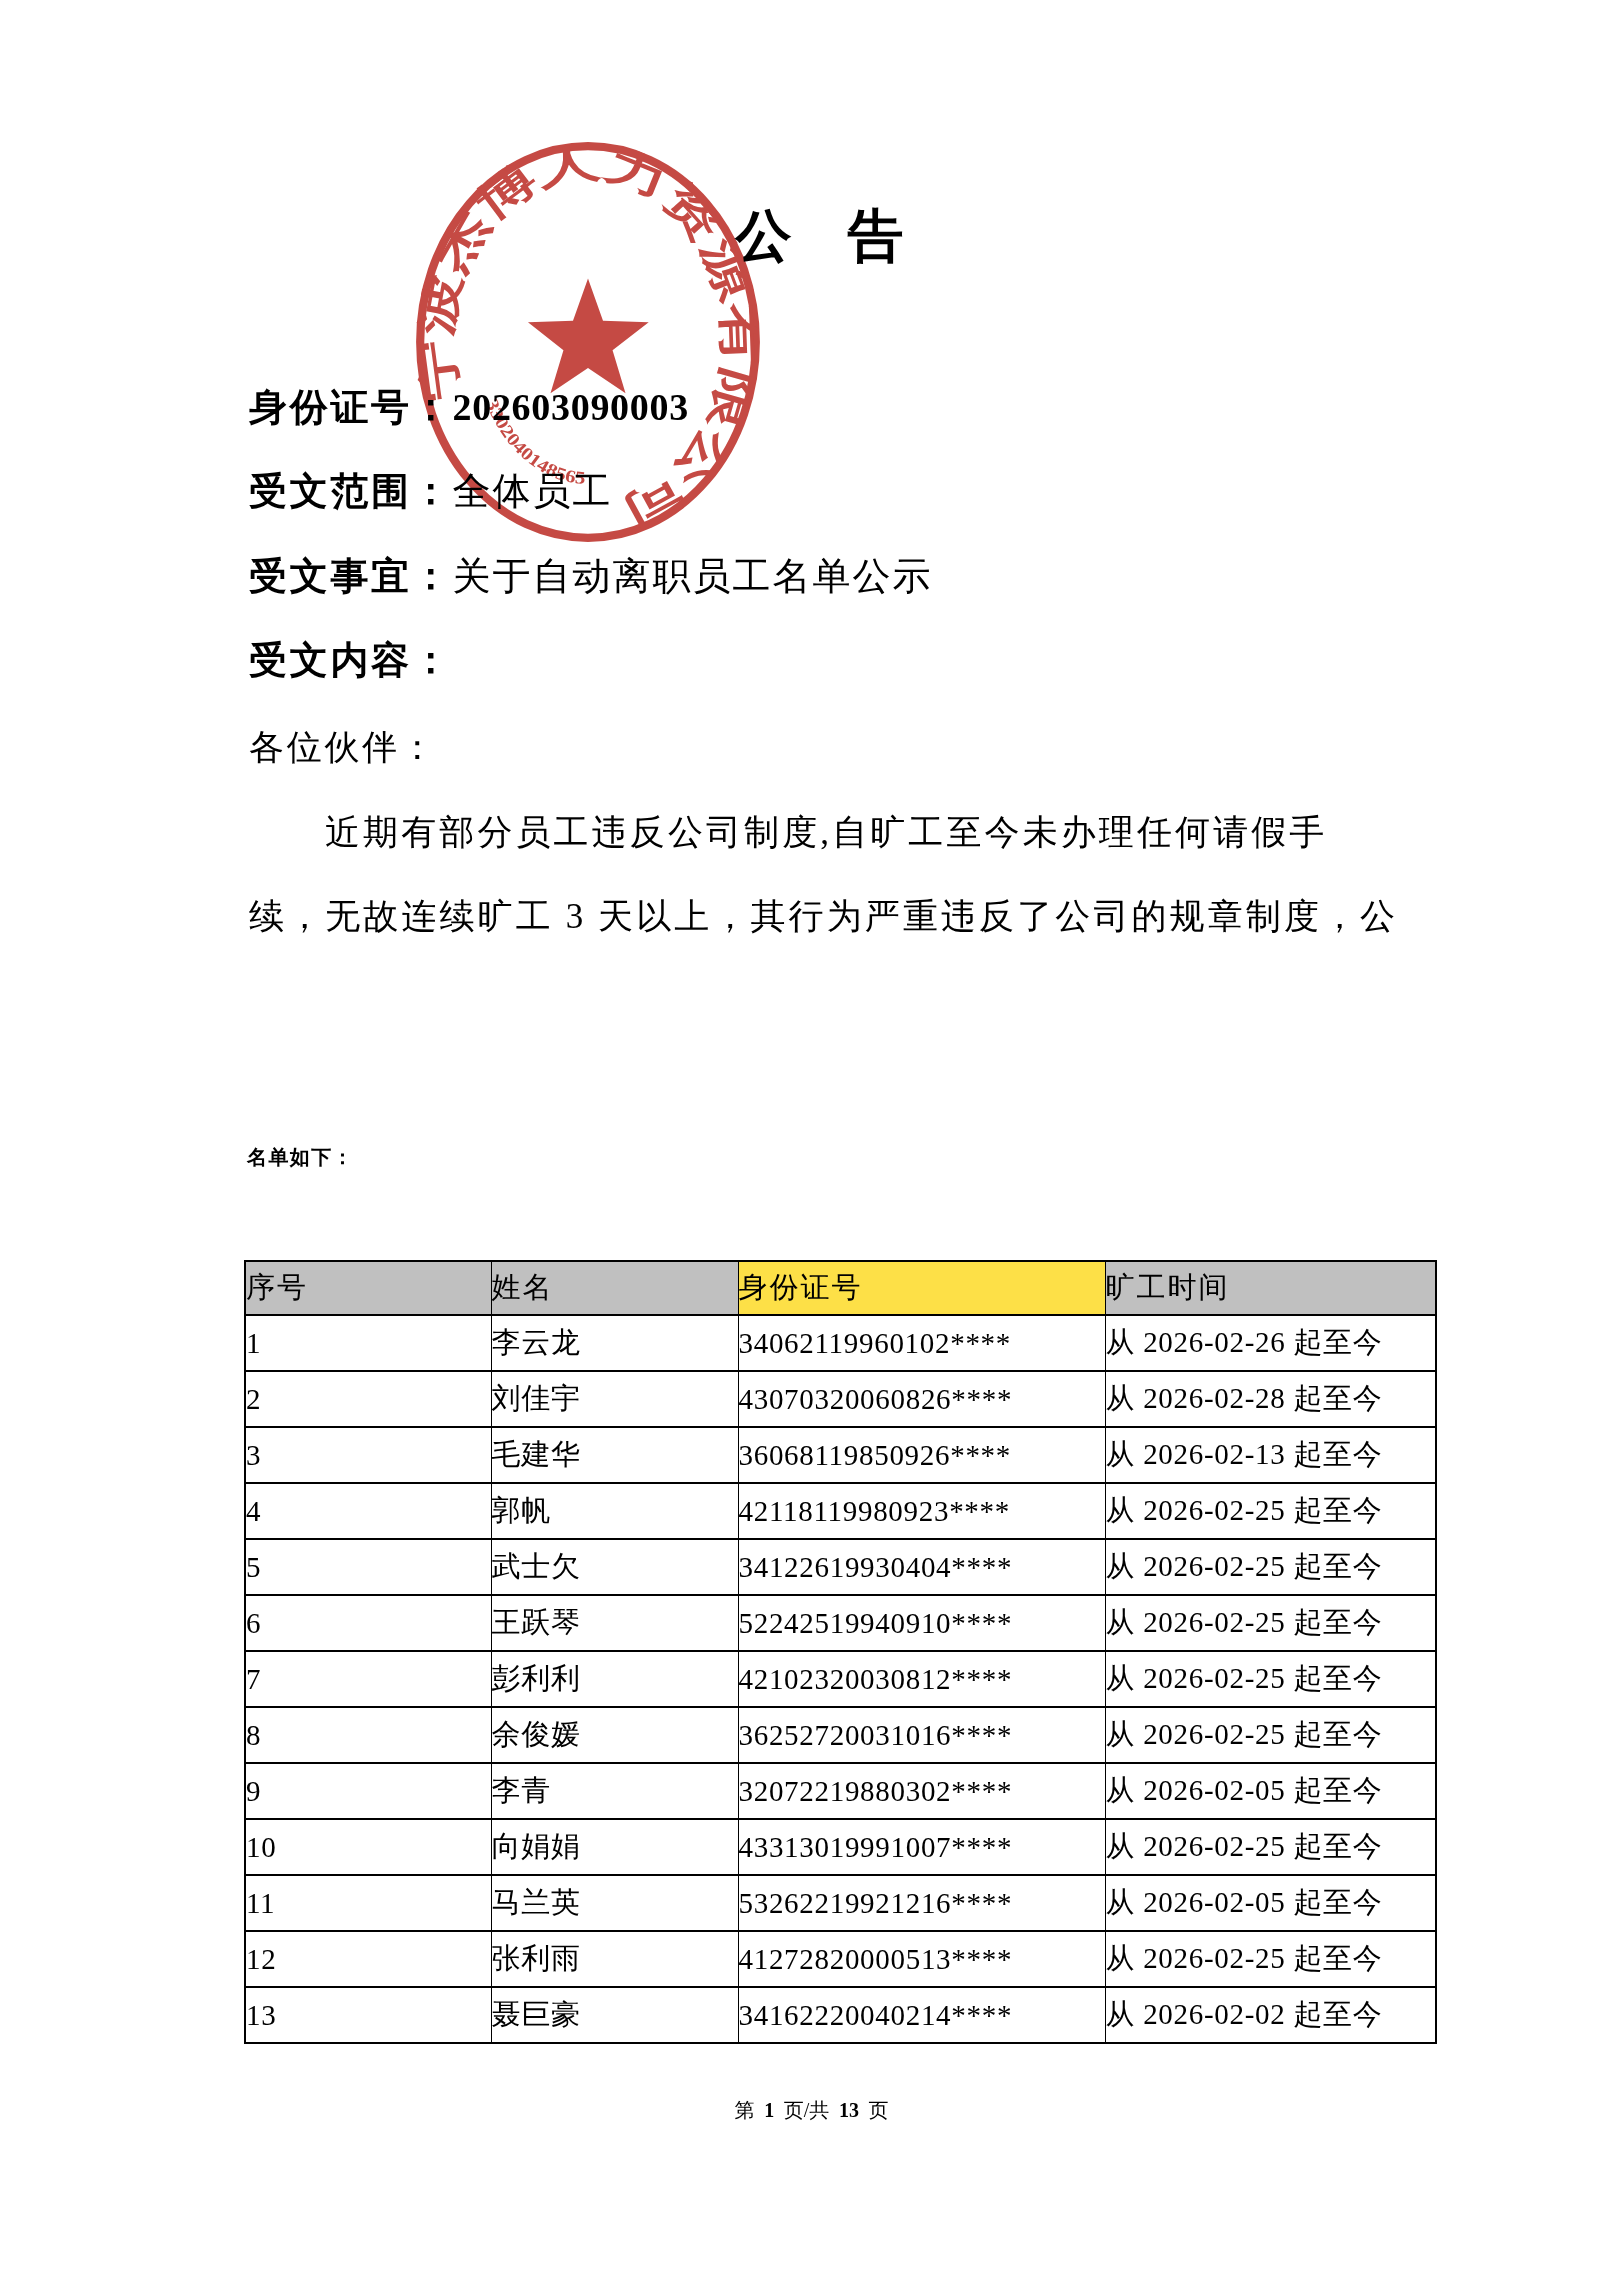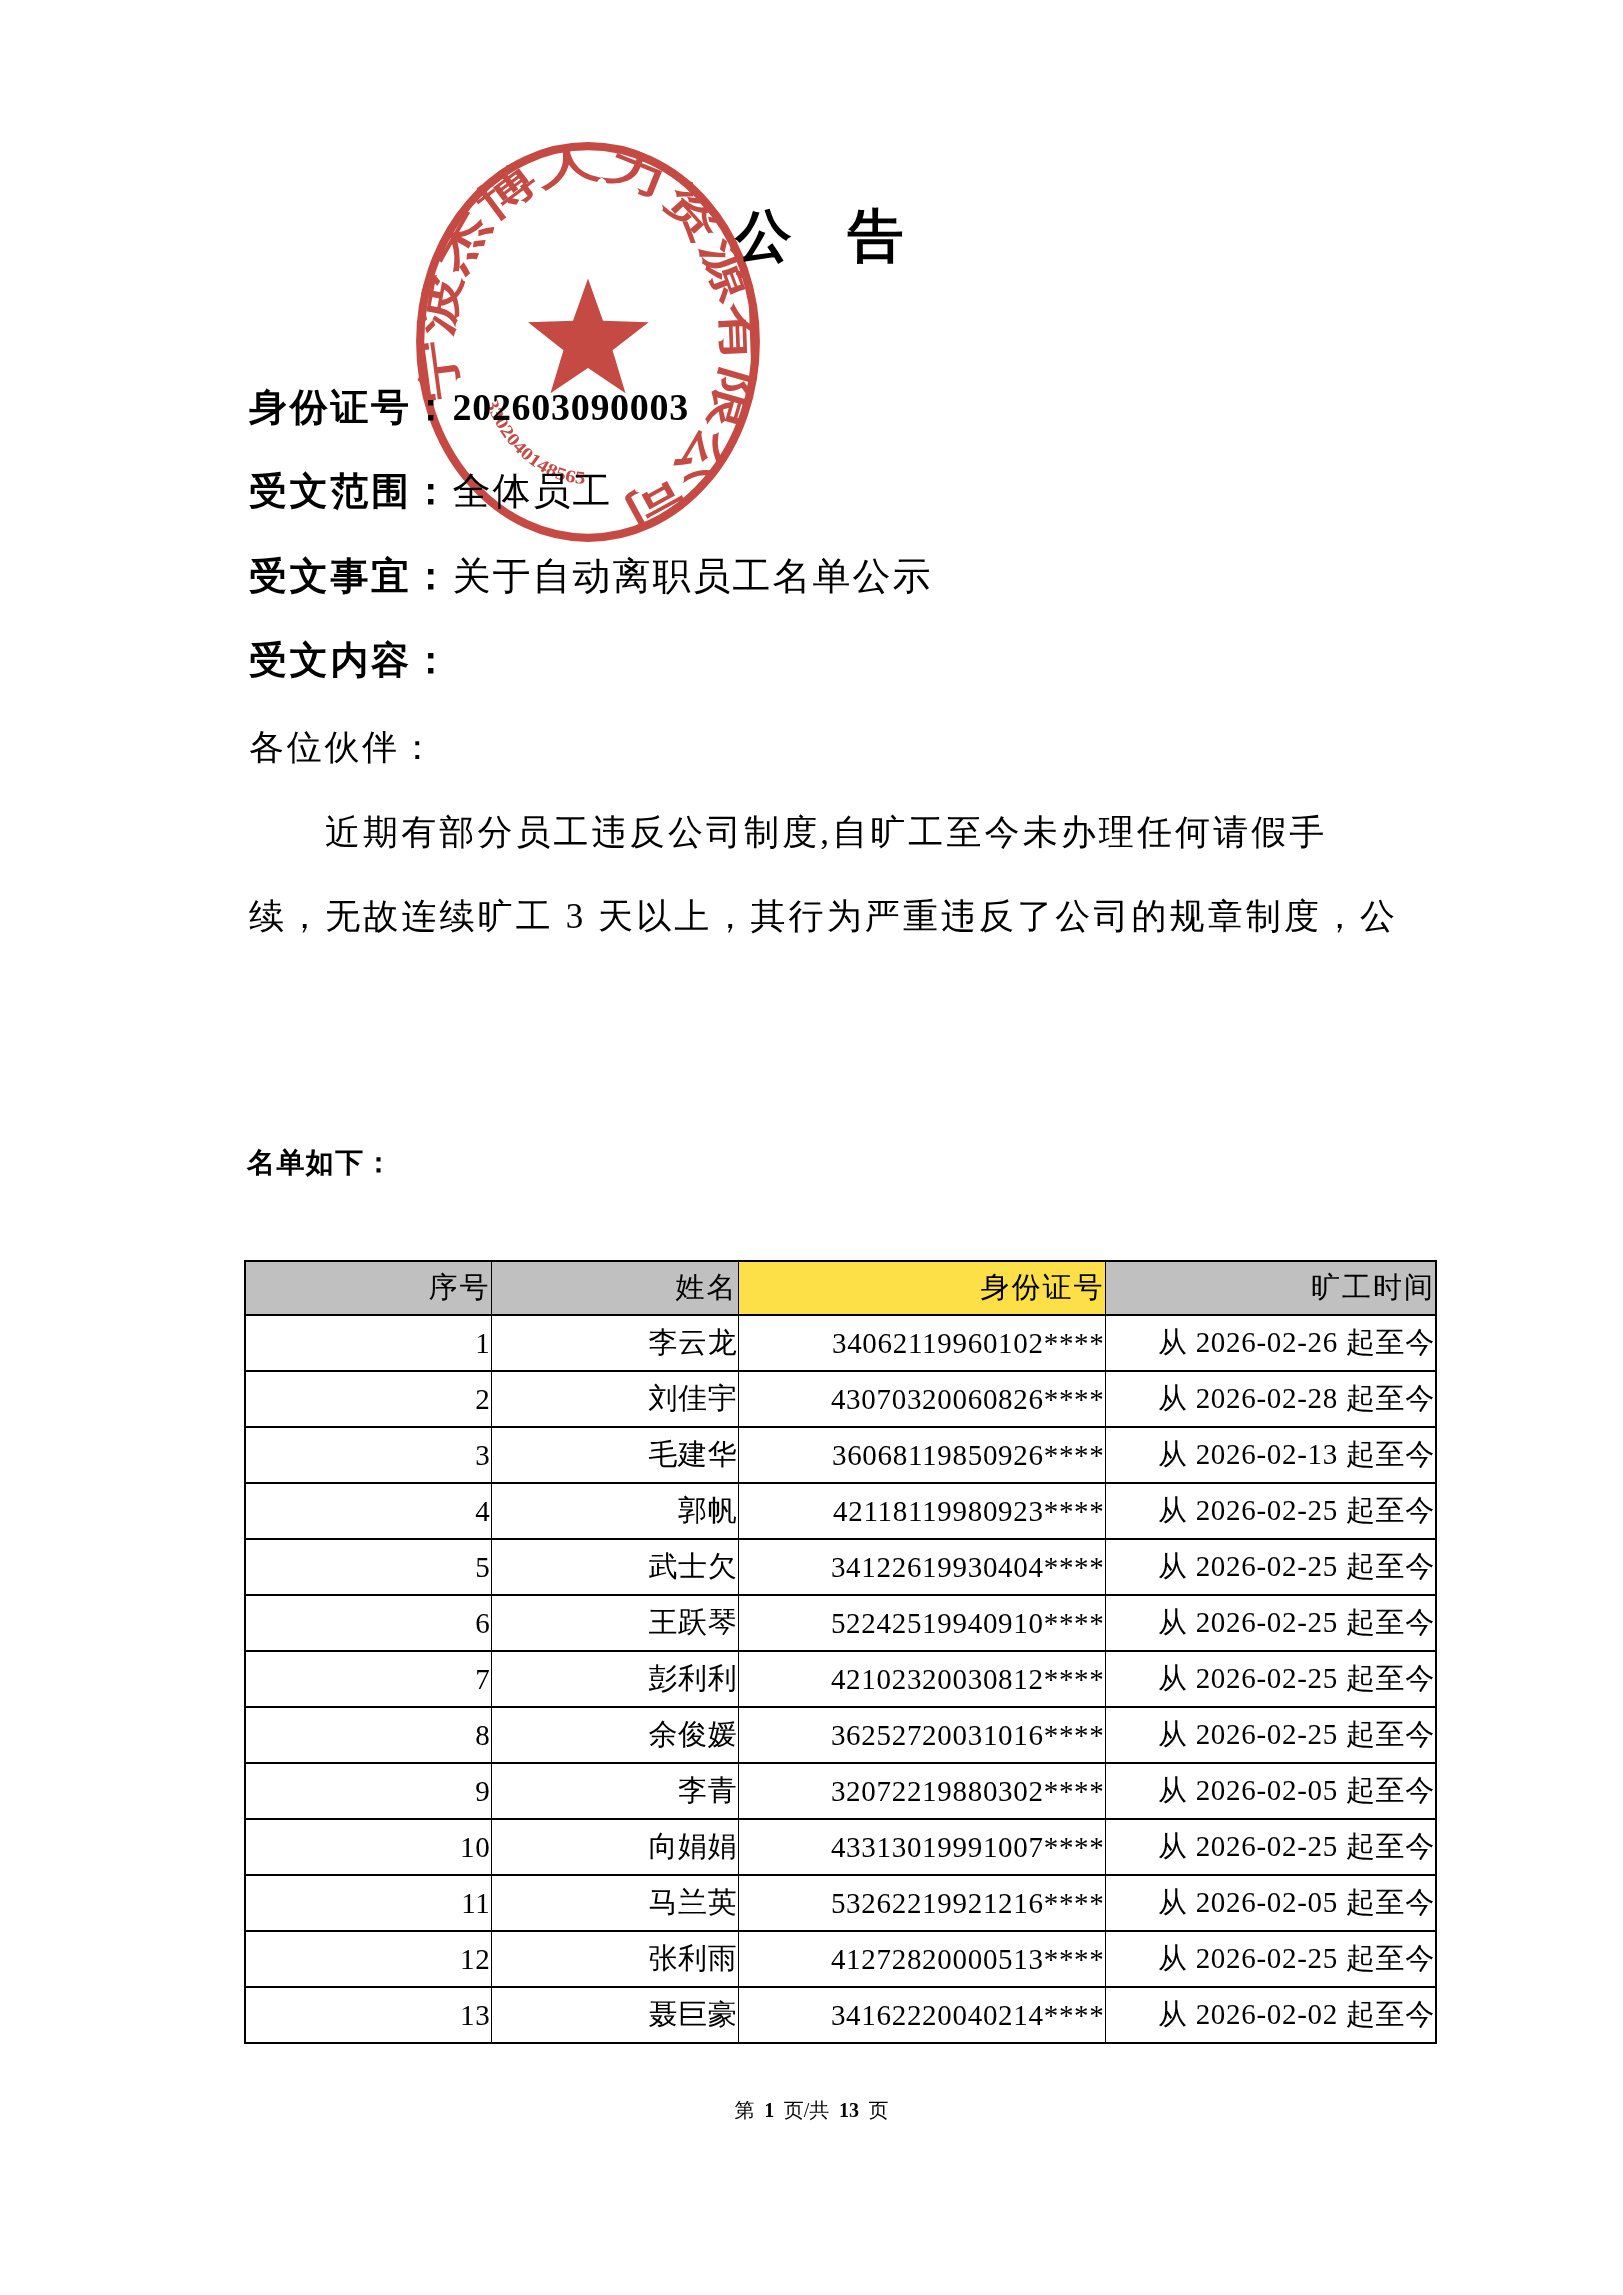--- a/index.html
+++ b/index.html
@@ -21,29 +21,29 @@
   .field-2 { top:470px; }
   .field-3 { top:555px; }
   .field-4 { top:639px; }
   .salutation { position:absolute; top:724px; left:249px; font-size:35px; letter-spacing:2.7px; }
   .body {
     position:absolute; top:791px; left:249px; width:1166px;
     font-size:35px; line-height:84px; letter-spacing:3.1px;
   }
   .bline { white-space:nowrap; }
   .bline.indent { text-indent:76px; }
-  .list-intro { position:absolute; top:1144px; left:247px; font-size:28px; font-weight:bold; letter-spacing:1.4px; }
+  .list-intro { position:absolute; top:1144px; left:247px; font-size:20px; font-weight:bold; letter-spacing:1.4px; }
   .doc-table {
     position:absolute; top:1260px; left:244px; width:1192px;
     border-collapse:collapse; table-layout:fixed;
     font-size:29px; border:2.7px solid #000;
   }
   .doc-table th, .doc-table td {
     border:1.4px solid #000; border-top-width:2.7px; border-bottom-width:2.7px;
-    text-align:right; vertical-align:middle; padding:0; font-weight:normal;
+    text-align:left; vertical-align:middle; padding:0; font-weight:normal;
     overflow:hidden; white-space:nowrap;
   }
   .doc-table th { height:52px; letter-spacing:2px; }
   .doc-table td { height:54px; letter-spacing:0.7px; }
   .footer { position:absolute; top:2097px; left:0; width:100%; text-align:center; font-size:20px; }
   .footer span { margin:0 4.8px; }
   .footer .fnum { font-weight:bold; }
   .stamp {
     position:absolute; left:412px; top:138px;
     mix-blend-mode:multiply; opacity:0.87; pointer-events:none;

